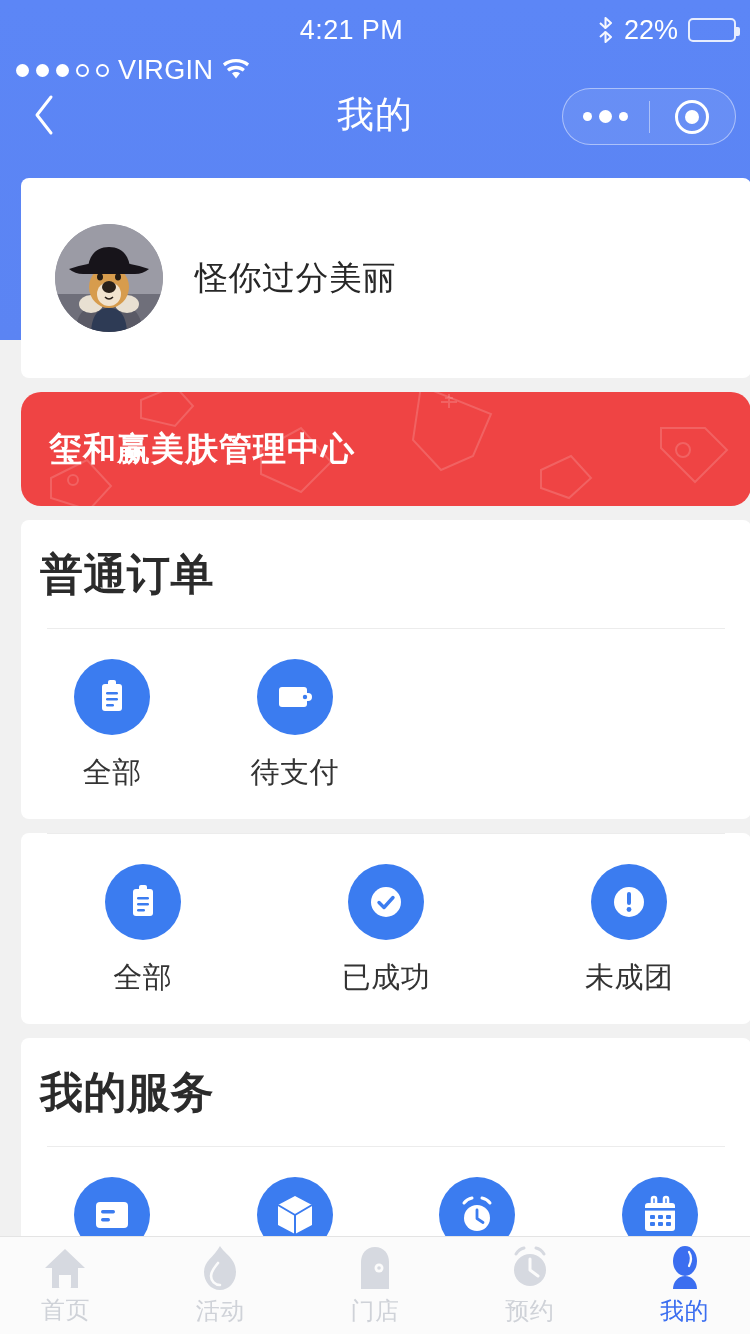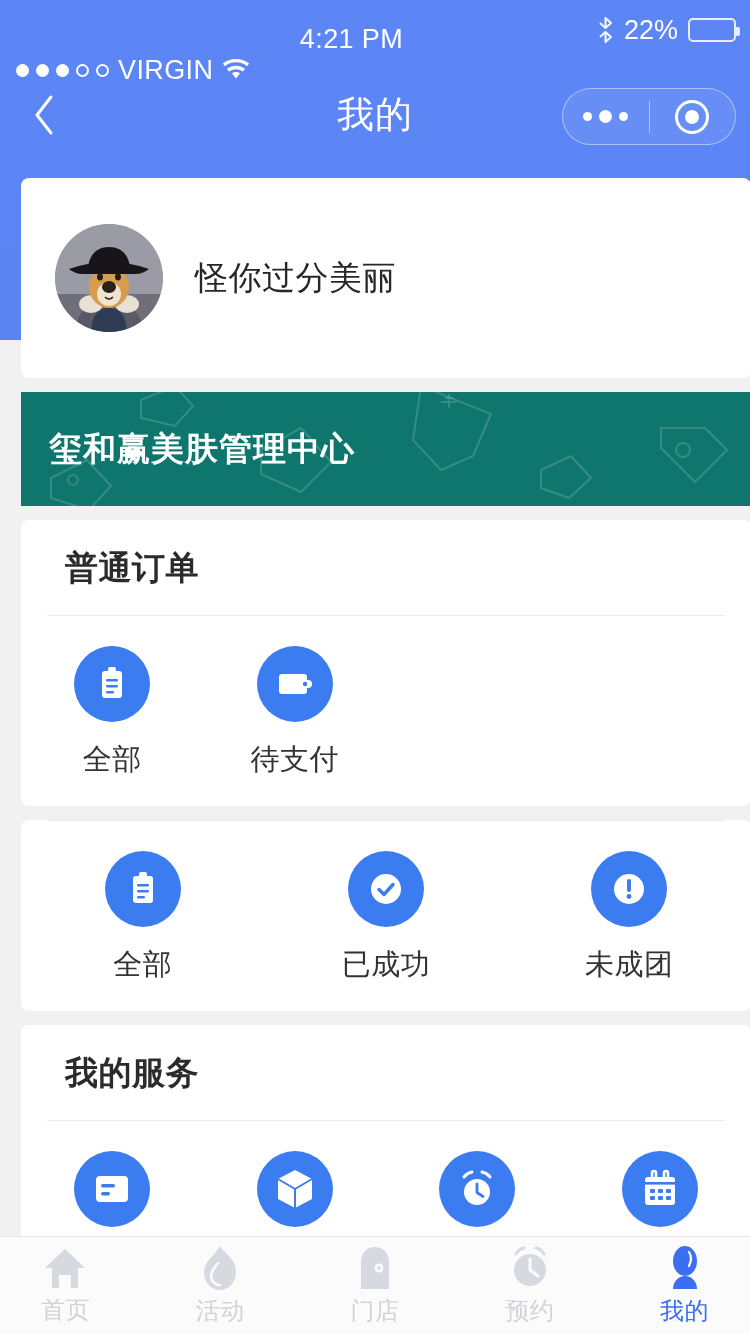--- a/index.html
+++ b/index.html
@@ -64,21 +64,20 @@
   }
   .carrier { font-size: 27px; letter-spacing: .4px; }
   .wifi-icon { width: 28px; height: 22px; display:block; }
   .sb-center {
     position: absolute;
     left: 0; top: 0;
     width: 703px; height: 60px;
     display: flex; align-items: center; justify-content: center;
     font-size: 27px;
     letter-spacing: .4px;
-    margin-top: 9px;
   }
   .sb-right {
     position: absolute;
     right: 14px; top: 0;
     height: 60px;
     display: flex; align-items: center; gap: 10px;
   }
   .bt-icon { width: 17px; height: 26px; display:block; opacity:.95; }
   .batt-pct { font-size: 27px; }
   .batt {
@@ -218,45 +217,45 @@
     letter-spacing: 1px;
     cursor: pointer;
     line-height: 1;
   }
 
   
   .banner {
     position: relative;
     height: 114px;
     margin: 0 10px 14px 10px;
-    border-radius: 0;
-    background: #0f766e;
+    border-radius: 20px;
+    background: #ef4444;
     overflow: hidden;
     display: flex;
     align-items: center;
     cursor: pointer;
     text-align: center;
   }
   .banner .deco { position: absolute; inset: 0; }
   .banner-title {
     position: relative;
     color: #ffffff;
     font-size: 33px;
     font-weight: bold;
     padding-left: 28px;
     letter-spacing: 1px;
     z-index: 2;
   }
 
   
   .section-title {
-    font-size: 33px;
+    font-size: 43px;
     font-weight: bold;
     color: #2b2b2b;
-    padding: 26px 0 24px 44px;
+    padding: 26px 0 24px 19px;
     letter-spacing: .5px;
   }
   .divider {
     height: 1px;
     background: #ececec;
     margin: 0 26px;
   }
   .grid {
     display: flex;
     padding: 30px 0 26px 0;

